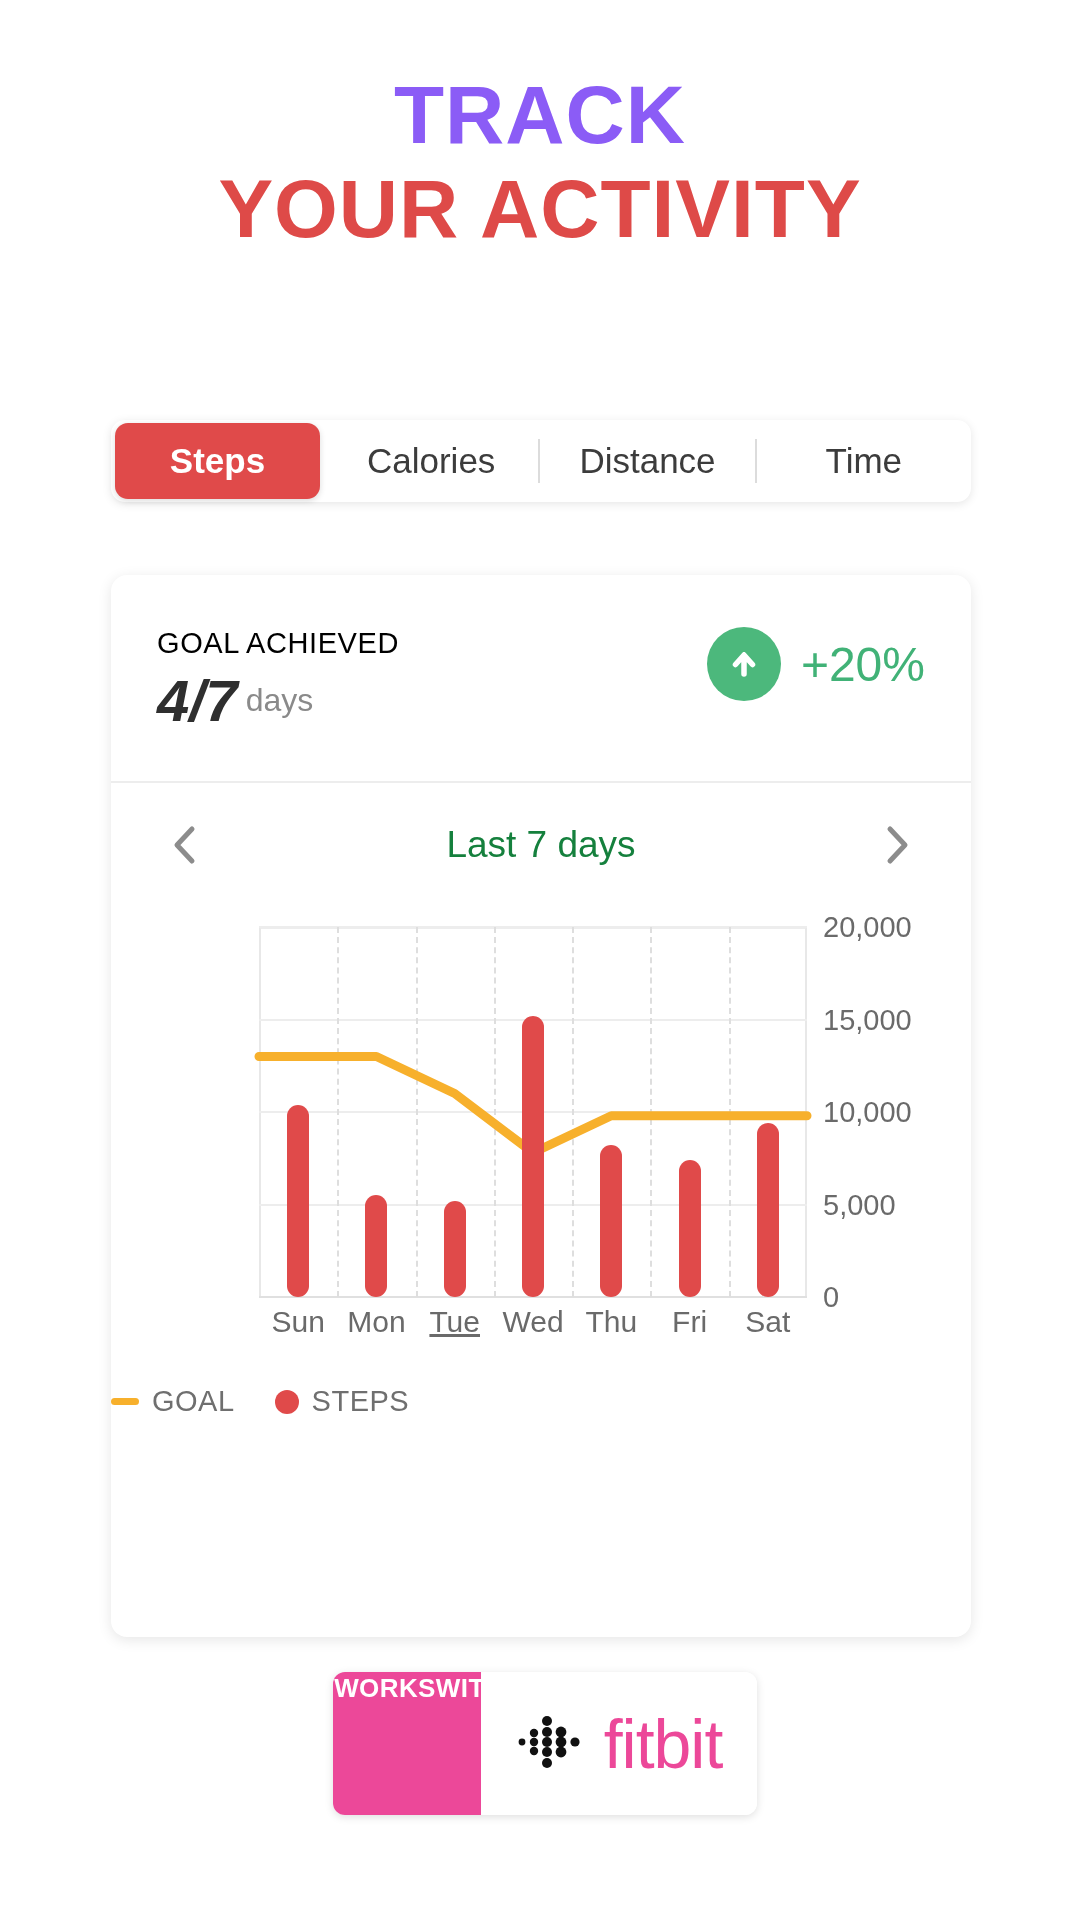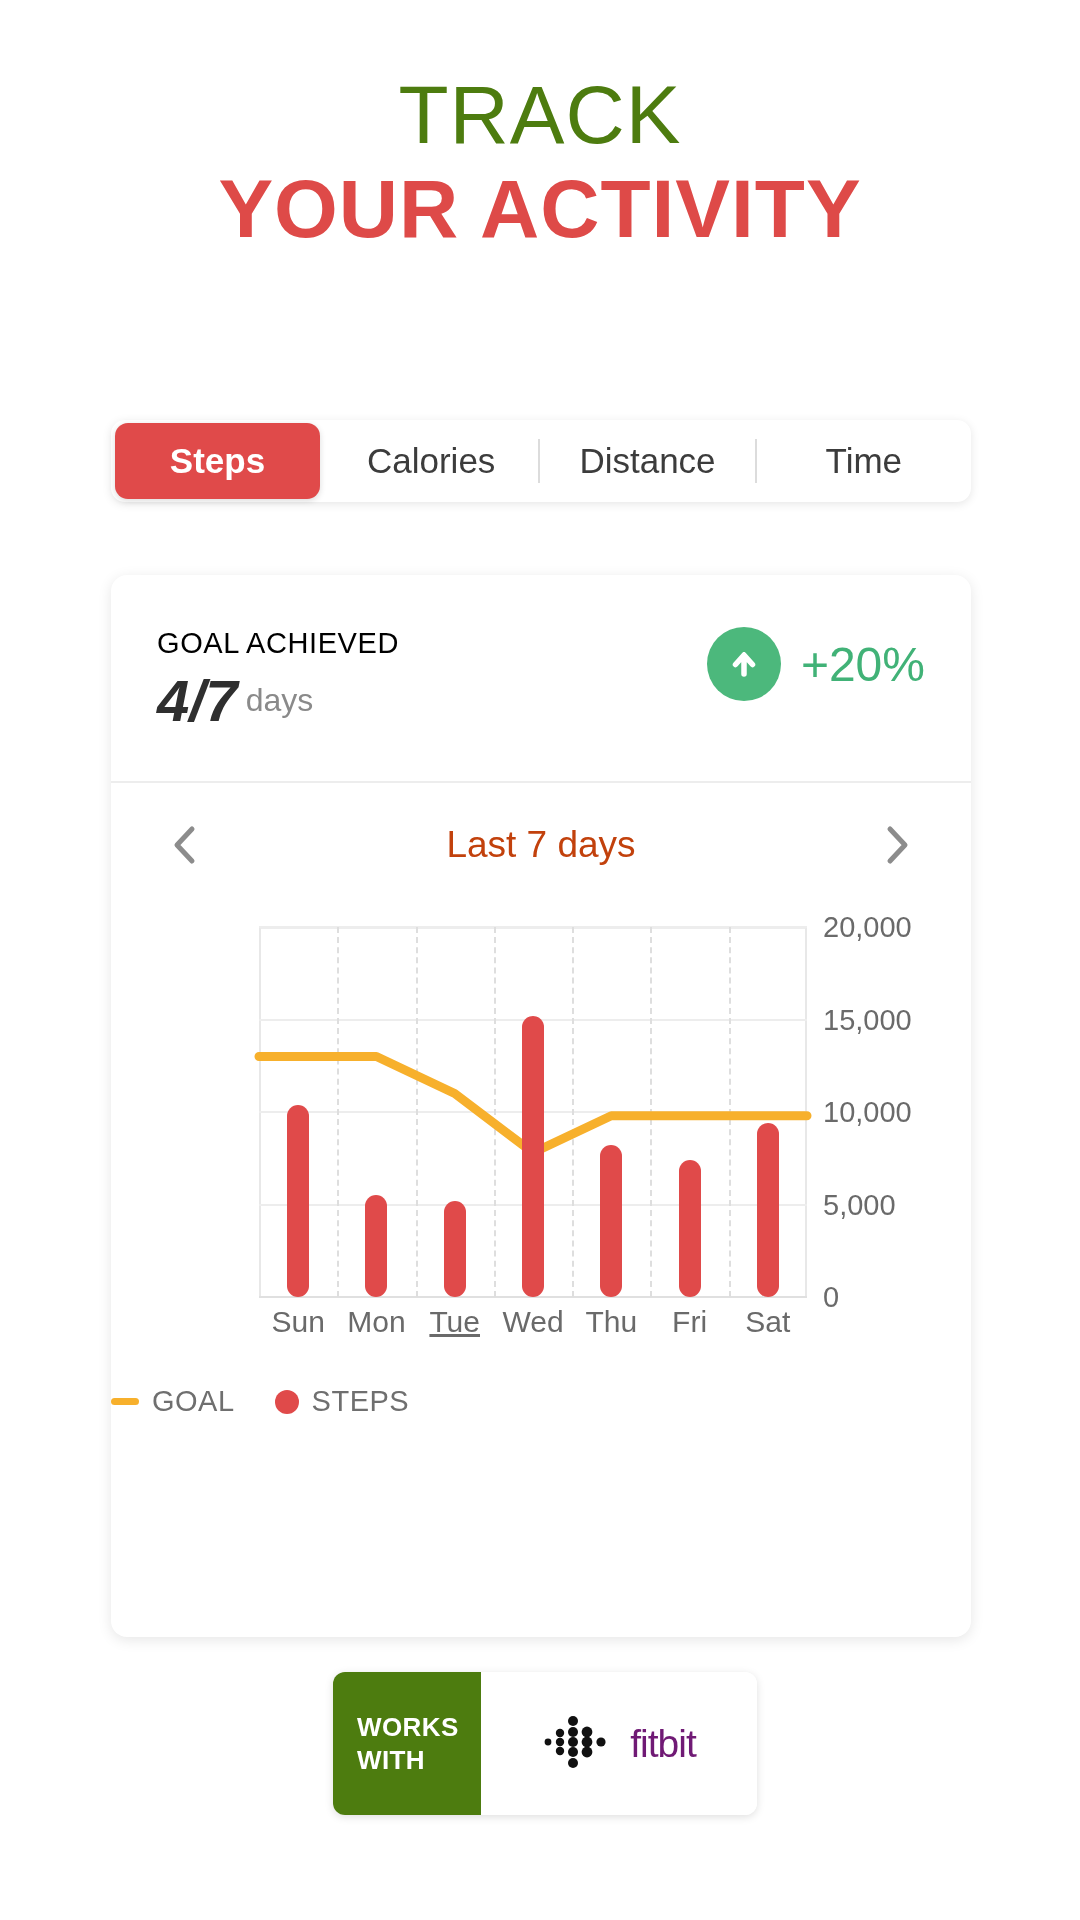--- a/index.html
+++ b/index.html
@@ -7,22 +7,22 @@
     width: 1080px; height: 1920px;
     background: #ffffff;
     font-family: "Liberation Sans", sans-serif;
     overflow: hidden;
   }
   .page { position: relative; width: 1080px; height: 1920px; background: #fff; }
 
   
   .headline { width: 100%; text-align: center; padding-top: 72px; }
   .headline .line1 {
-    font-size: 82px; font-weight: 400; letter-spacing: 1px;
-    color: #4d7c0f; line-height: 1.04; display: block;
+    font-size: 82px; font-weight: 700; letter-spacing: 1px;
+    color: #8b5cf6; line-height: 1.04; display: block;
   }
   .headline .line2 {
     font-size: 82px; font-weight: 700; letter-spacing: 1px;
     color: #de4a48; line-height: 1.12; display: block; margin-top: 6px;
   }
 
   
   .tabbar {
     position: absolute; left: 111px; top: 420px;
     width: 860px; height: 82px;
@@ -86,21 +86,21 @@
 
   
   .range-row {
     height: 124px; display: flex; align-items: center;
     justify-content: space-between; padding: 0 48px;
   }
   .chev {
     width: 54px; height: 54px; display: flex; align-items: center;
     justify-content: center; cursor: pointer;
   }
-  .range-title { font-size: 37px; color: #c2410c; text-align: center; }
+  .range-title { font-size: 37px; color: #15803d; text-align: center; }
 
   
   .chart-area { position: relative; height: 470px; margin: 0 0 0 0; }
   .plot {
     position: absolute; left: 148px; top: 20px;
     width: 548px; height: 370px;
   }
   .plot .frame {
     position: absolute; inset: 0;
     border-left: 2px solid #e8e8e8; border-right: 2px solid #e8e8e8;
@@ -137,31 +137,31 @@
   .legend .ltext { font-size: 29px; color: #6f6f6f; letter-spacing: 0.5px; }
 
   
   .fitbit {
     position: absolute; left: 333px; top: 1672px;
     width: 424px; height: 143px;
     border-radius: 12px; overflow: hidden; display: flex;
     box-shadow: 0 2px 9px rgba(0,0,0,0.13); background:#fff;
   }
   .fitbit .left {
-    width: 148px; background: #4d7c0f; color: #fff;
-    display: flex; flex-direction: column; justify-content: center;
+    width: 148px; background: #ec4899; color: #fff;
+    display: flex; flex-direction: row; justify-content: center;
     padding-left: 24px; font-weight: 700; font-size: 26px; line-height: 1.25;
     letter-spacing: 0.4px;
   }
   .fitbit .right {
     flex: 1; background: #ffffff; display: flex; align-items: center;
     justify-content: center; gap: 14px;
   }
   .fitbit .wordmark {
-    font-size: 39px; color: #701a75; letter-spacing: -1px; font-weight: 400;
+    font-size: 68px; color: #ec4899; letter-spacing: -1px; font-weight: 400;
   }
 </style>
 </head>
 <body>
 
 <div class="page">
 
   <div class="headline">
     <span class="line1">TRACK</span>
     <span class="line2">YOUR ACTIVITY</span>

